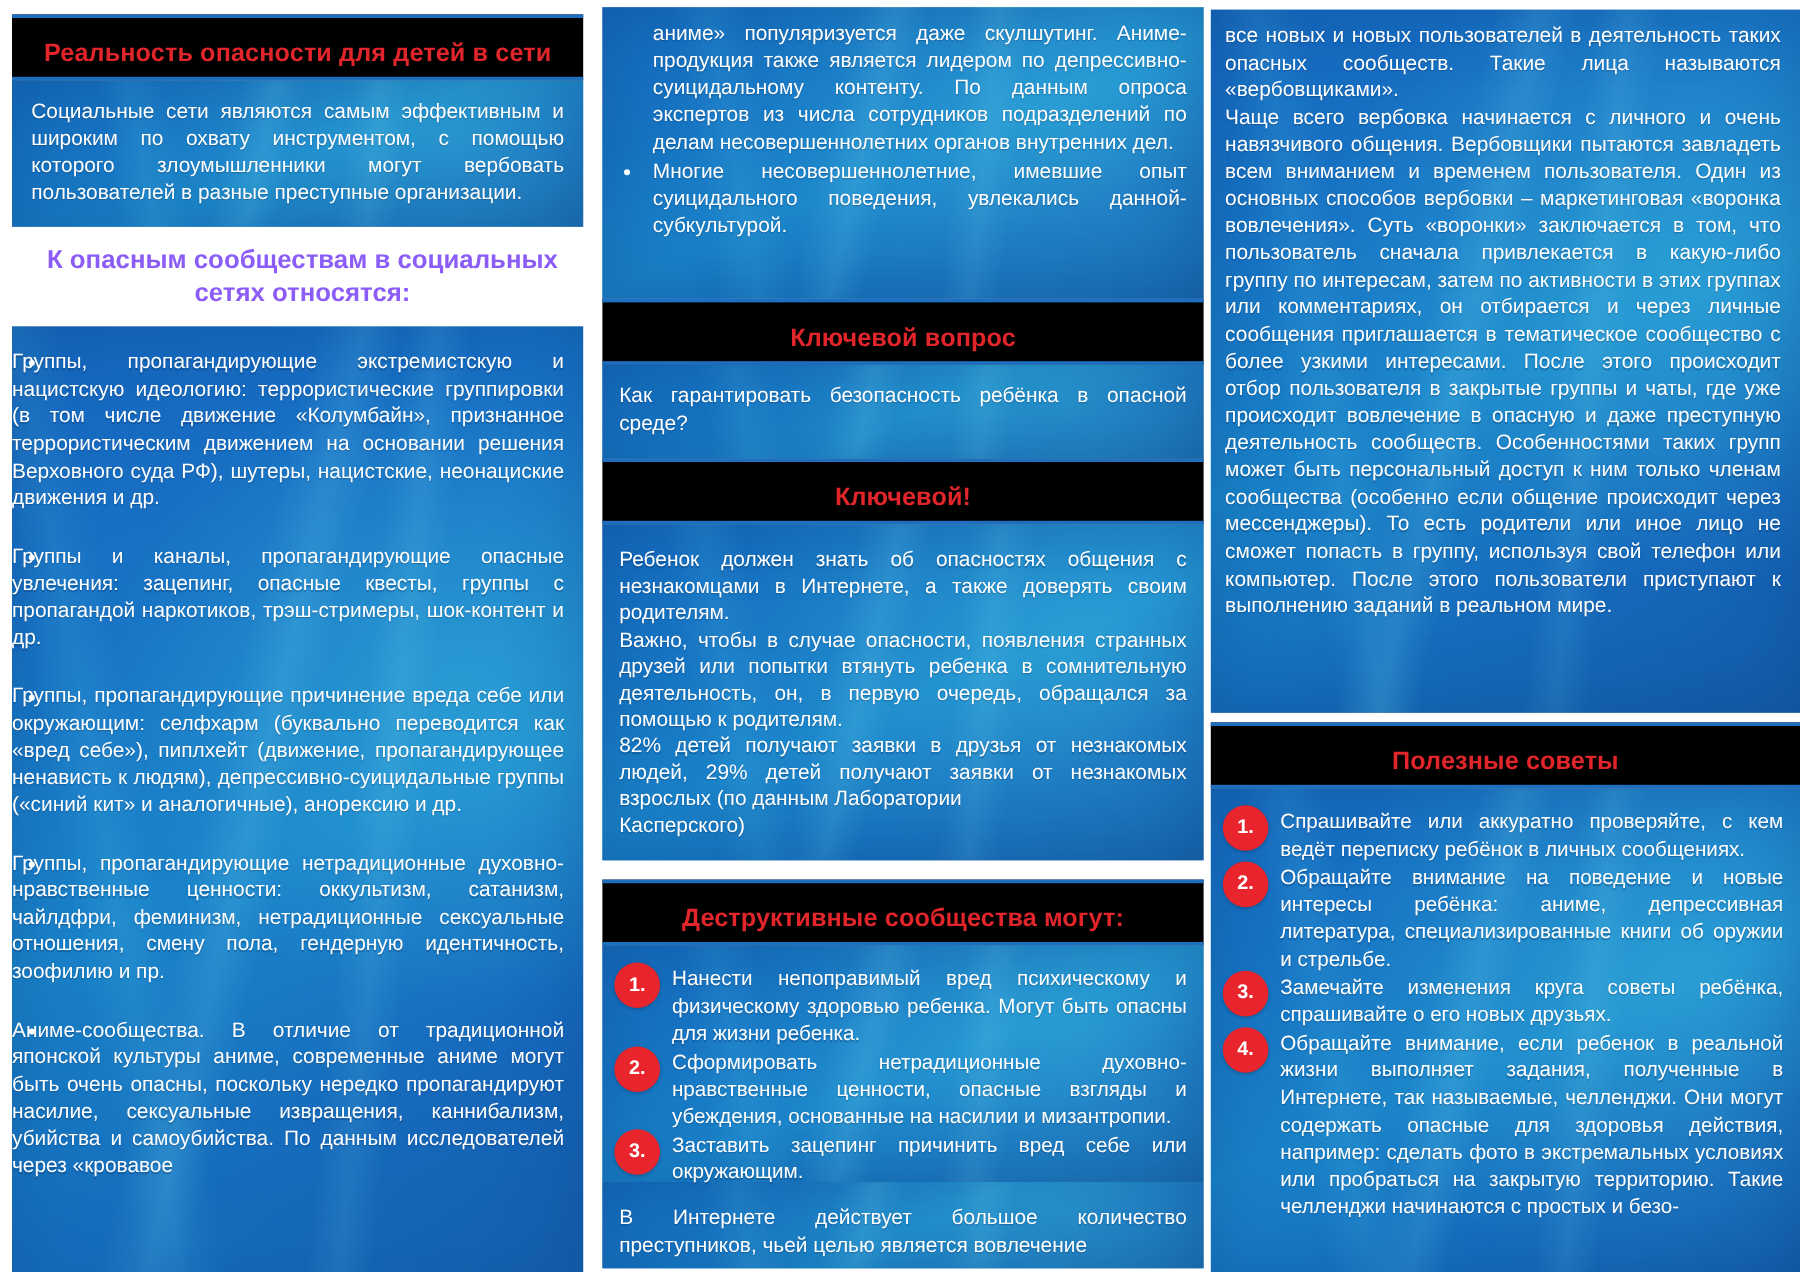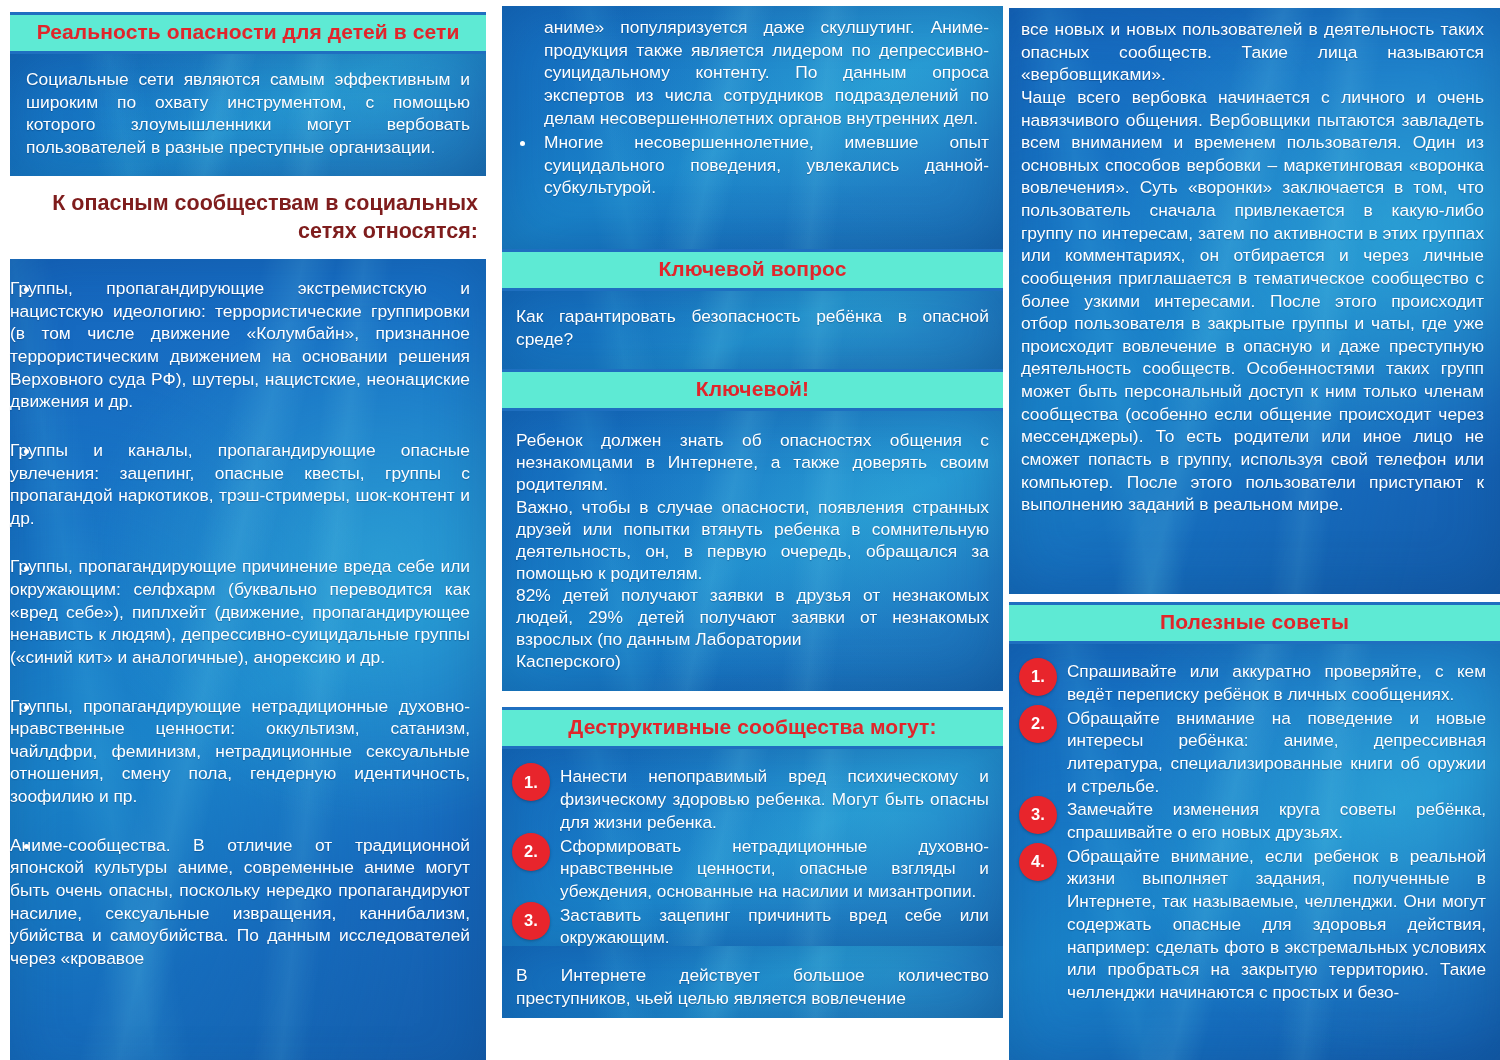--- a/index.html
+++ b/index.html
@@ -42,45 +42,45 @@
     background:
       linear-gradient(103deg, rgba(255,255,255,.00) 38%, rgba(120,220,240,.13) 44%, rgba(255,255,255,0) 49%),
       linear-gradient(96deg, rgba(255,255,255,.00) 58%, rgba(130,225,245,.10) 63%, rgba(255,255,255,0) 68%),
       linear-gradient(80deg, rgba(255,255,255,.00) 18%, rgba(90,200,230,.10) 24%, rgba(255,255,255,0) 30%);
     mix-blend-mode:screen;
   }
   .panel > *{position:relative;z-index:2;}
 
   
   .band{
-    background:#5eead4;
+    background:#000000;
     border-top:3px solid #1f6fc0;
     border-bottom:3px solid #1f6fc0;
-    padding:5px 14px 7px 14px;
+    padding:18px 14px 7px 14px;
     box-sizing:border-box;
   }
   .band .btitle{
     color:#e1252b;
     font-weight:bold;
     font-size:21px;
     line-height:1.15;
     letter-spacing:.1px;
     margin:0;
     white-space:normal;
   }
   .band.center .btitle{text-align:center;}
   .band.right .btitle{text-align:center;}
 
   
   .freehead{
     background:#ffffff;padding:6px 8px 6px 16px;box-sizing:border-box;
   }
   .freehead .btitle{
-    color:#7f1d1d;font-weight:bold;font-size:21.5px;line-height:1.28;margin:0;
-    text-align:right;
+    color:#8b5cf6;font-weight:bold;font-size:21.5px;line-height:1.28;margin:0;
+    text-align:center;
   }
 
   
   .ptext{
     font-size:17.4px;
     line-height:1.30;
     text-align:justify;
     text-justify:inter-word;
     margin:0;
     color:#ffffff;

